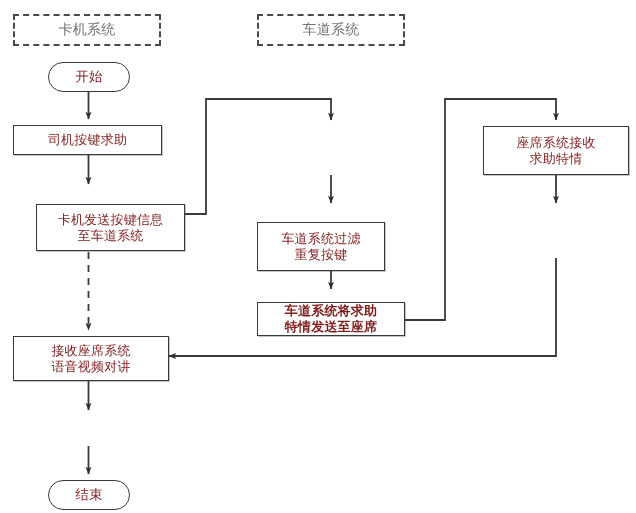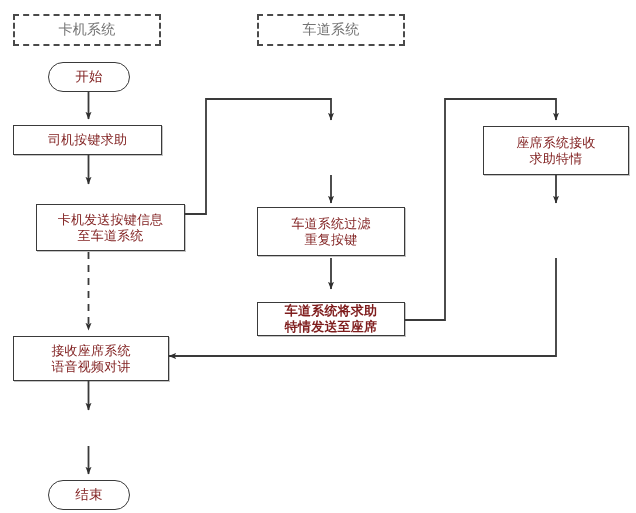--- a/index.html
+++ b/index.html
@@ -102,21 +102,21 @@
   <div class="node process" style="left:13px; top:204px; width:149px; height:47px;margin-left:23px;">卡机发送按键信息
 至车道系统</div>
 
   <div class="node process" style="left:13px; top:336px; width:156px; height:45px;">接收座席系统
 语音视频对讲</div>
 
 
   <div class="node terminator" style="left:48px; top:480px; width:82px; height:30px;">结束</div>
 
 
-  <div class="node process" style="left:257px; top:207px; width:148px; height:49px;">车道系统过滤
+  <div class="node process" style="left:257px; top:222px; width:128px; height:49px;">车道系统过滤
 重复按键</div>
 
   <div class="node process" style="left:257px; top:302px; width:148px; height:34px;font-weight:bold;">车道系统将求助
 特情发送至座席</div>
 
   <div class="node process" style="left:483px; top:126px; width:146px; height:49px;">座席系统接收
 求助特情</div>
 
 
 </div>

